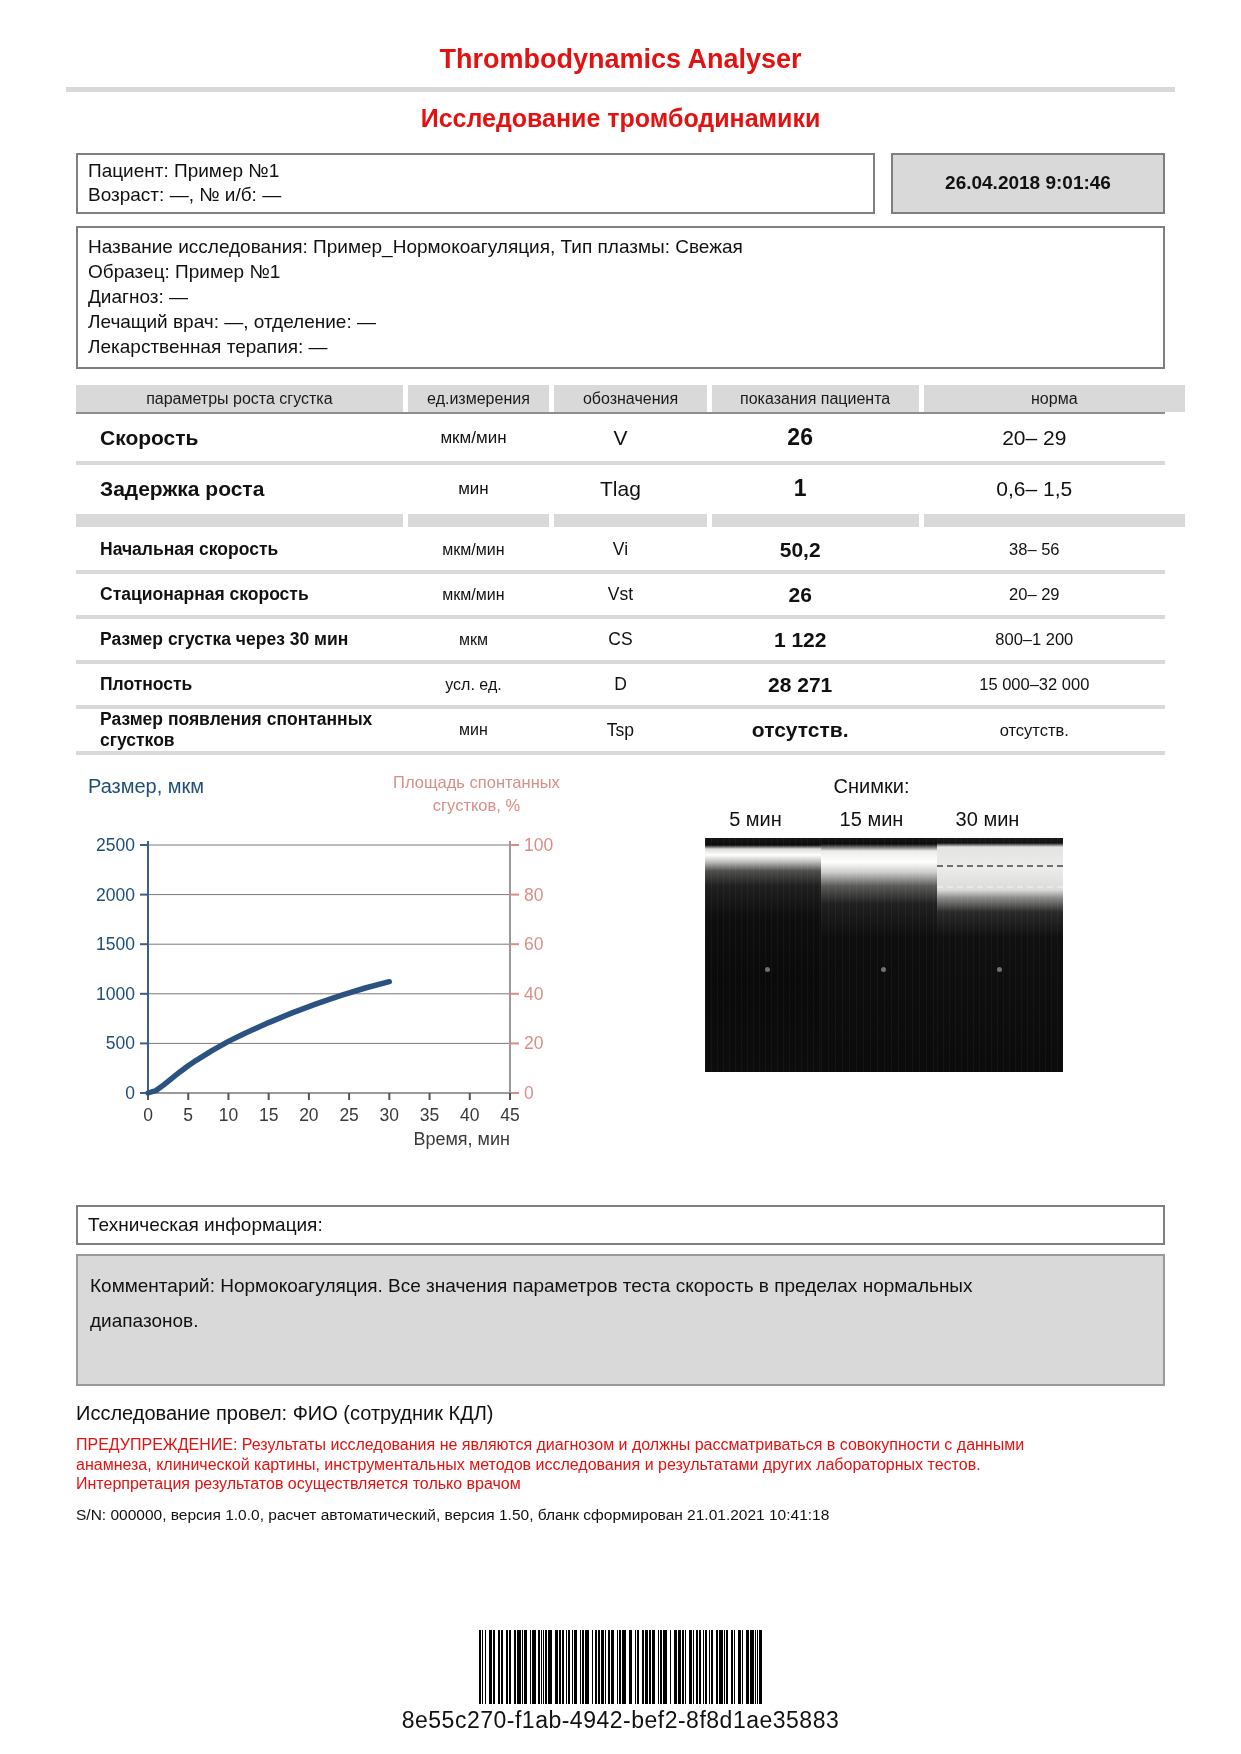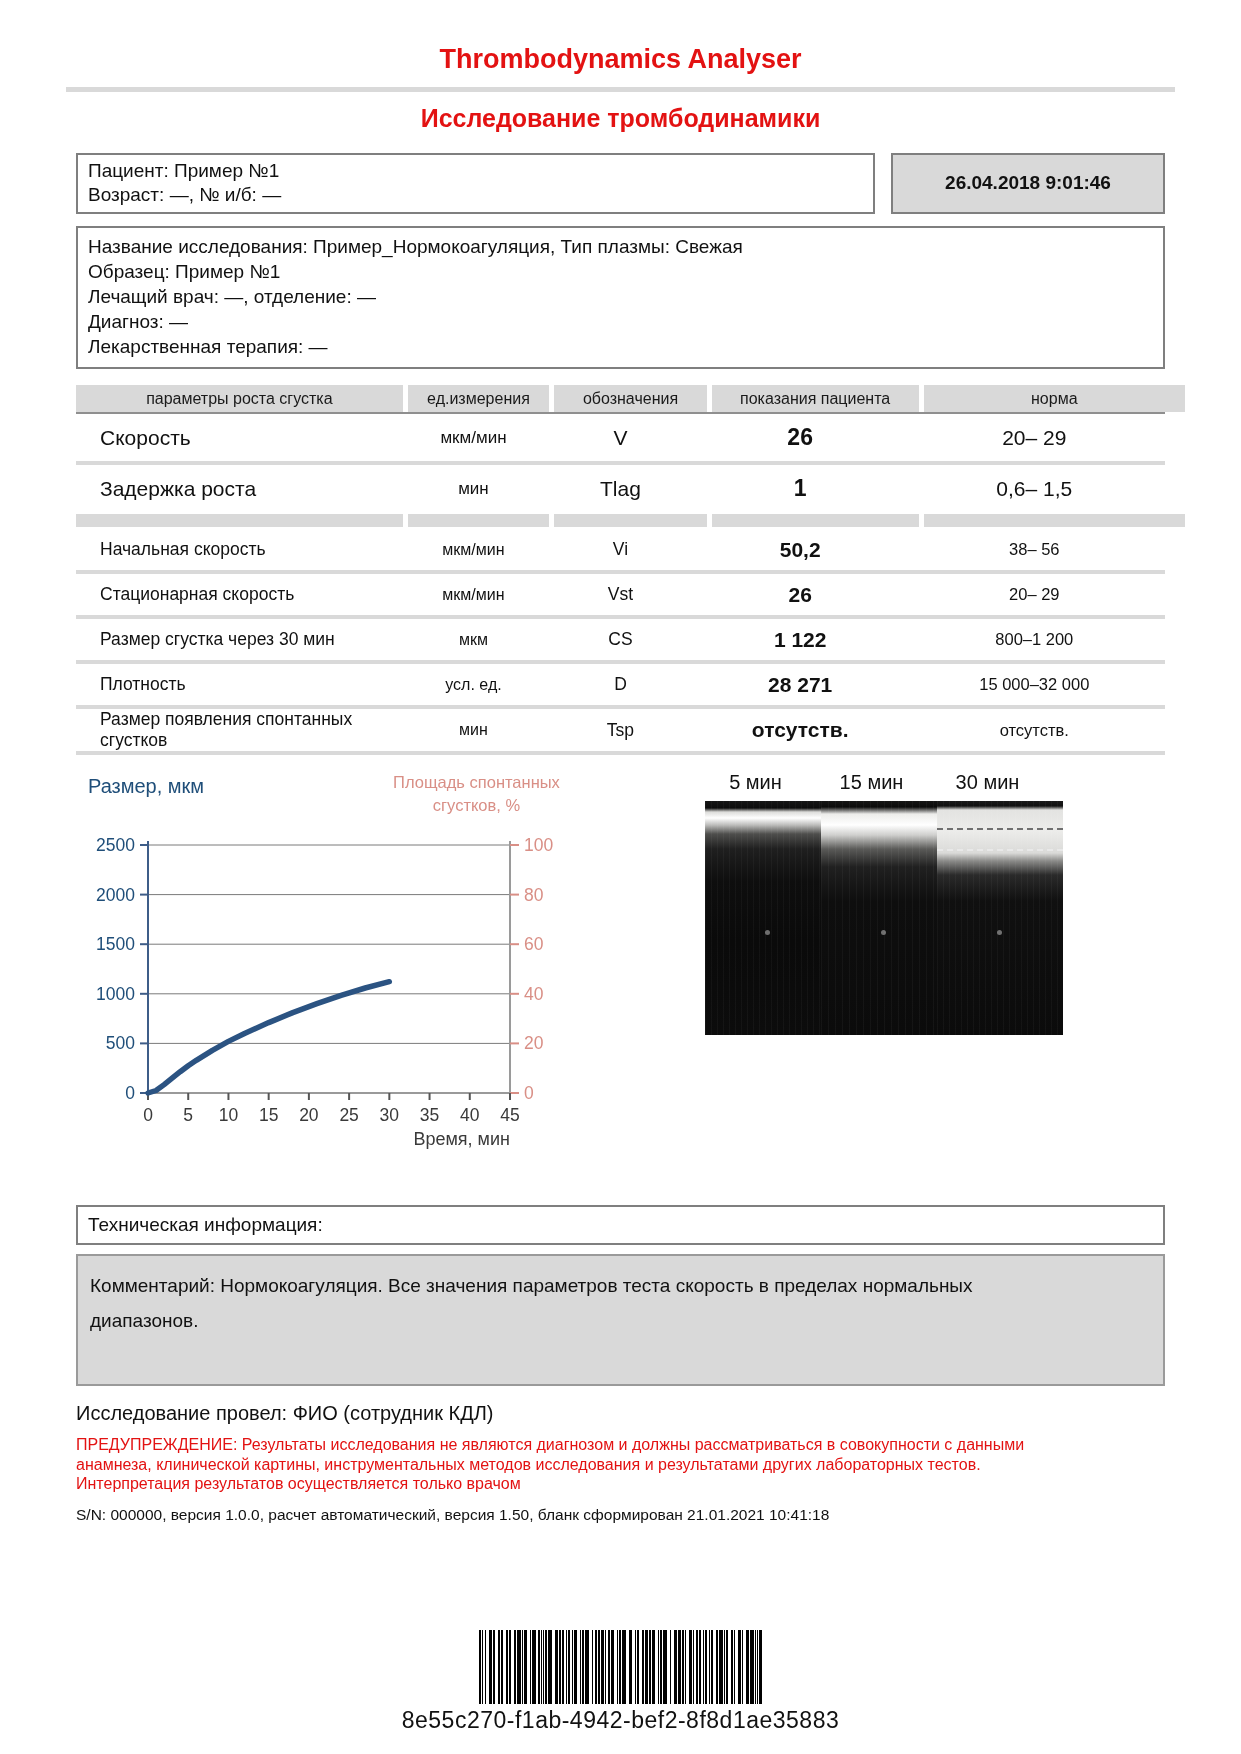--- a/index.html
+++ b/index.html
@@ -17,21 +17,21 @@
   .patient-box { flex:1; border:2px solid #7f7f7f; padding:4px 10px; font-size:19px; line-height:1.28; }
   .date-box { width:270px; background:#d9d9d9; border:2px solid #7f7f7f; display:flex; align-items:center; justify-content:center; font-weight:bold; font-size:19px; }
 
   .study-box { border:2px solid #7f7f7f; padding:6px 10px 8px; font-size:19px; line-height:1.32; margin-bottom:16px; }
 
   .results-header, .t-row, .spacer-row { display:grid; grid-template-columns:30% 13% 14% 19% 24%; }
   .results-header { column-gap:5px; border-bottom:2px solid #8f8f8f; }
   .th { background:#d9d9d9; text-align:center; font-size:16px; padding:5px 0 4px; color:#1a1a1a; }
   .t-row { align-items:center; }
   .td { text-align:center; }
-  .td.param { text-align:left; padding-left:24px; }
+  .td.param { text-align:left; padding-left:24px;font-weight:bold; }
   .t-row.primary { min-height:47px; }
   .primary .param { font-size:21px; }
   .primary .unit { font-size:17px; }
   .primary .symbol { font-size:21px; }
   .primary .value { font-size:23px; font-weight:bold; }
   .primary .norm { font-size:21px; }
   .t-row.secondary { min-height:41px; }
   .secondary .param { font-size:17.5px; line-height:1.2; }
   .secondary .unit { font-size:16px; }
   .secondary .symbol { font-size:17.5px; }
@@ -93,22 +93,22 @@
     <div class="patient-box">
       <div>Пациент: Пример №1</div>
       <div>Возраст: —, № и/б: —</div>
     </div>
     <div class="date-box">26.04.2018 9:01:46</div>
   </div>
 
   <div class="study-box">
     <div>Название исследования: Пример_Нормокоагуляция, Тип плазмы: Свежая</div>
     <div>Образец: Пример №1</div>
+    <div>Диагноз: —</div>
     <div>Лечащий врач: —, отделение: —</div>
-    <div>Диагноз: —</div>
     <div>Лекарственная терапия: —</div>
   </div>
 
   <div class="results-header">
       <div class="th">параметры роста сгустка</div>
       <div class="th">ед.измерения</div>
       <div class="th">обозначения</div>
       <div class="th">показания пациента</div>
       <div class="th">норма</div>
     </div>
@@ -232,20 +232,21 @@
           <text x="353.55555555555554" y="292" text-anchor="middle" fill="#3a3a3a" font-size="17.5" font-family="Liberation Sans, sans-serif">35</text>
           <line x1="393.77777777777777" y1="264" x2="393.77777777777777" y2="271" stroke="#555555" stroke-width="2"></line>
           <text x="393.77777777777777" y="292" text-anchor="middle" fill="#3a3a3a" font-size="17.5" font-family="Liberation Sans, sans-serif">40</text>
           <line x1="434" y1="264" x2="434" y2="271" stroke="#555555" stroke-width="2"></line>
           <text x="434" y="292" text-anchor="middle" fill="#3a3a3a" font-size="17.5" font-family="Liberation Sans, sans-serif">45</text>
           <text x="434" y="316" text-anchor="end" fill="#3a3a3a" font-size="18" font-family="Liberation Sans, sans-serif">Время, мин</text>
           <polyline points="72.0,264.0 80.0,261.5 88.1,255.6 96.1,249.1 104.2,242.7 112.2,236.7 120.3,231.3 136.4,221.3 152.4,212.4 168.5,204.5 192.7,193.6 216.8,183.6 240.9,174.7 265.1,166.3 289.2,159.0 313.3,152.7" fill="none" stroke="#2b5382" stroke-width="5.5" stroke-linecap="round" stroke-linejoin="round"></polyline>
         </svg>
     </div>
     <div class="shots">
+      <div class="shots-title">Снимки:</div>
       <div class="shots-row">
           <div class="shot">
             <div class="shot-label">5 мин</div>
             <div class="photo p0"></div>
           </div>
           <div class="shot">
             <div class="shot-label">15 мин</div>
             <div class="photo p1"></div>
           </div>
           <div class="shot">

